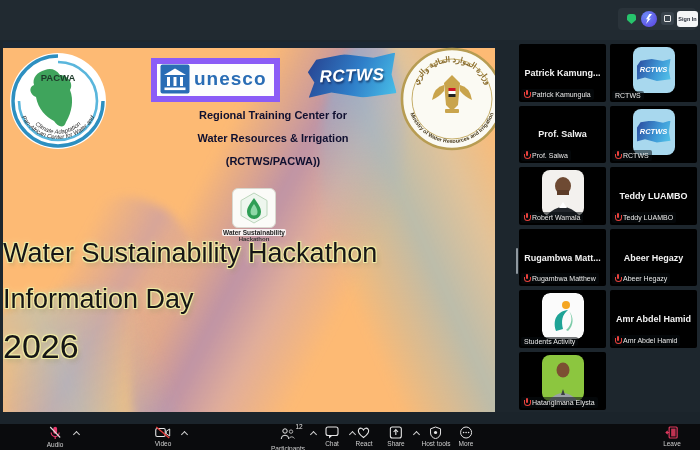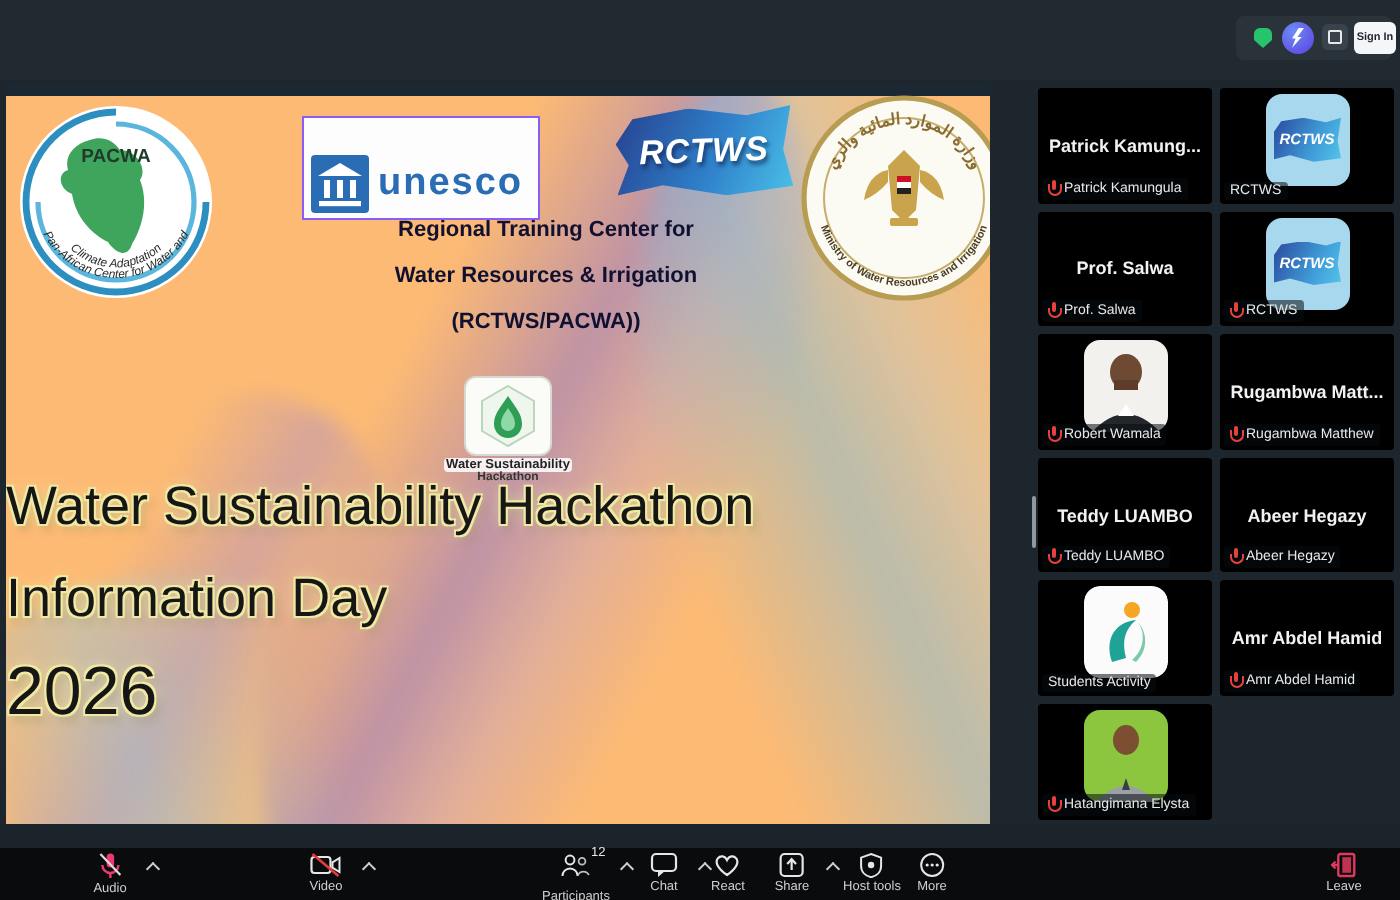--- a/index.html
+++ b/index.html
@@ -19,21 +19,21 @@
   
   .slide{position:absolute;left:3px;top:42px;width:492px;height:370px;background:#fdba74;overflow:hidden;}
   .slide-topstrip{position:absolute;left:0;top:0;width:100%;height:6px;background:#1b2733;}
   .ribbon{position:absolute;filter:blur(5px);border-radius:46%;}
   .r1{left:150px;top:-40px;width:230px;height:500px;transform:rotate(18deg);background:linear-gradient(100deg,rgba(140,115,205,0) 20%,rgba(140,115,205,.55) 45%,rgba(170,150,225,.35) 60%,rgba(140,115,205,0) 80%);}
   .r2{left:330px;top:-20px;width:220px;height:460px;transform:rotate(-14deg);background:linear-gradient(80deg,rgba(120,190,225,0) 15%,rgba(120,190,225,.5) 45%,rgba(160,215,240,.3) 65%,rgba(120,190,225,0) 85%);}
   .r3{left:10px;top:150px;width:170px;height:270px;transform:rotate(24deg);background:linear-gradient(95deg,rgba(150,130,215,0) 20%,rgba(150,130,215,.38) 50%,rgba(150,130,215,0) 80%);}
   .r4{left:-60px;top:250px;width:260px;height:210px;transform:rotate(-18deg);background:linear-gradient(85deg,rgba(130,200,235,0) 15%,rgba(130,200,235,.38) 50%,rgba(130,200,235,0) 85%);}
 
   .pacwa{position:absolute;left:4px;top:8px;}
-  .unesco-chip{position:absolute;left:148px;top:16px;display:flex;align-items:center;gap:4px;background:#fdfdfd;border:1px solid #8b5cf6;padding:18px 7px 2px 3px;}
+  .unesco-chip{position:absolute;left:148px;top:16px;display:flex;align-items:center;gap:4px;background:#fdfdfd;border:6px solid #8b5cf6;padding:0 7px 2px 3px;}
   .unesco-word{font-size:19px;font-weight:bold;color:#2a6db5;letter-spacing:1px;}
   .rctws-logo{position:absolute;left:305px;top:12px;width:88px;height:44px;background:linear-gradient(115deg,#27418f,#2f7fc9 55%,#49c0e8);clip-path:polygon(0 38%,10% 10%,42% 0,75% 10%,100% 0,95% 50%,100% 92%,62% 100%,26% 86%,0 96%,7% 62%);display:flex;align-items:center;justify-content:center;transform:rotate(-2deg);}
   .rctws-logo span{color:#fff;font-weight:bold;font-style:italic;font-size:17px;text-shadow:1px 2px 2px rgba(10,20,60,.6);letter-spacing:.5px;}
   .ministry{position:absolute;left:396px;top:4px;}
   .org-text{position:absolute;left:120px;top:62px;width:300px;text-align:center;color:#101030;font-weight:bold;font-size:11px;line-height:23px;}
 
   .hack-badge{position:absolute;left:219px;top:146px;width:64px;text-align:center;}
   .hack-badge .chip{width:44px;height:40px;margin:0 auto;background:#fbfbf8;border:1px solid #d8d8cf;border-radius:6px;display:flex;align-items:center;justify-content:center;}
   .hack-cap1{margin-top:1px;font-size:6.5px;font-weight:bold;color:#222;background:rgba(255,255,255,.85);border-radius:2px;}
   .hack-cap2{font-size:6px;font-weight:bold;color:#333;}
@@ -216,32 +216,32 @@
           <polygon points="21,32 17,38 25,38" fill="#ffffff"></polygon>
         </svg>
       </div>
       <div class="tile-label">
           <span class="mini-mic"></span>
           <span>Robert Wamala</span>
         </div>
     </div>
 
     <div class="tile">
+      <span class="tile-name">Teddy LUAMBO</span>
+      <div class="tile-label">
+          <span class="mini-mic"></span>
+          <span>Teddy LUAMBO</span>
+        </div>
+    </div>
+
+    <div class="tile">
       <span class="tile-name">Rugambwa Matt...</span>
       <div class="tile-label">
           <span class="mini-mic"></span>
           <span>Rugambwa Matthew</span>
-        </div>
-    </div>
-
-    <div class="tile">
-      <span class="tile-name">Teddy LUAMBO</span>
-      <div class="tile-label">
-          <span class="mini-mic"></span>
-          <span>Teddy LUAMBO</span>
         </div>
     </div>
 
     <div class="tile">
       <span class="tile-name">Abeer Hegazy</span>
       <div class="tile-label">
           <span class="mini-mic"></span>
           <span>Abeer Hegazy</span>
         </div>
     </div>

